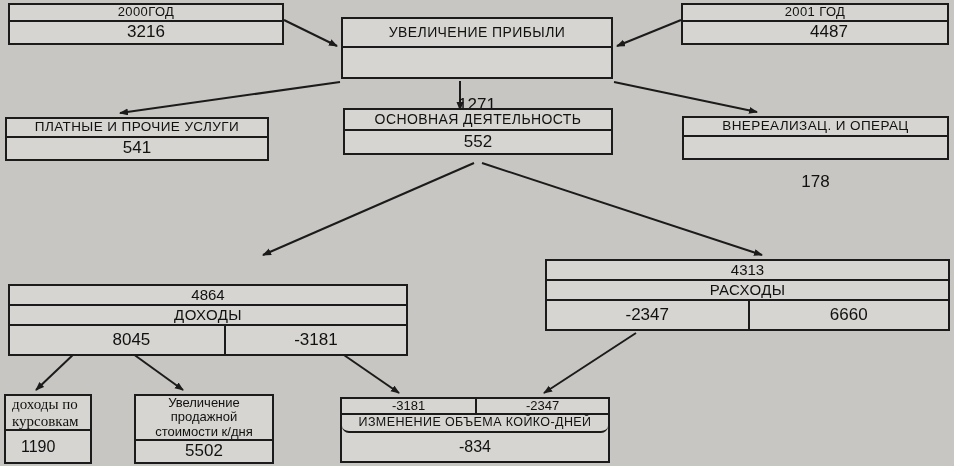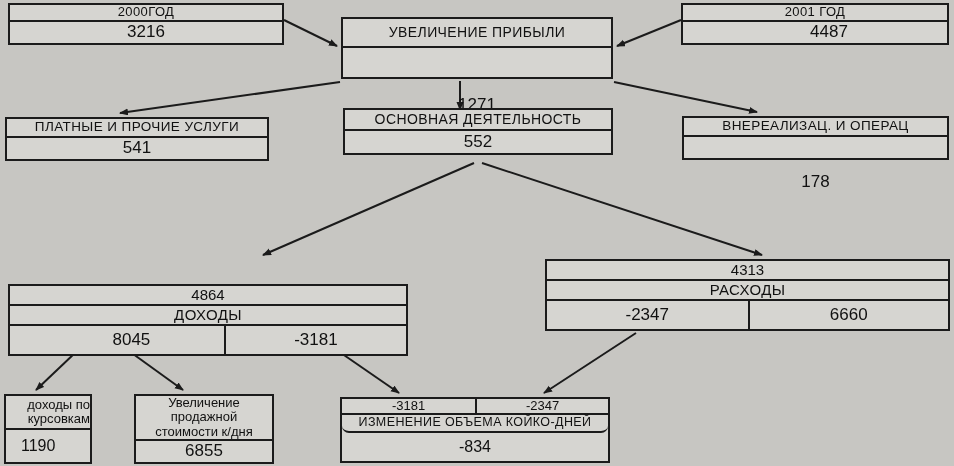--- a/index.html
+++ b/index.html
@@ -60,21 +60,21 @@
   #bincomes { left: 8px; top: 259px; width: 400px; height: 72px; margin-top: 25px; }
   #bexpenses { left: 545px; top: 259px; width: 405px; height: 72px; }
   #bincomes .total, #bexpenses .total { flex: 0 0 20px; font-size: 15px; }
   #bincomes .label, #bexpenses .label { flex: 0 0 20px; font-size: 15px; }
   #bincomes .split, #bexpenses .split { flex: 1; font-size: 17px; }
   #bincomes .cell-l { flex: 0 0 54%; padding-left: 29px; }
   #bincomes .cell-r { flex: 1; }
 
   
   #bkurs { left: 4px; top: 394px; width: 88px; height: 70px; }
-  #bkurs .label { flex: 0 0 34px; font-size: 13px; justify-content: flex-start; text-align: right; padding-left: 6px; }
+  #bkurs .label { flex: 0 0 34px; font-size: 15px; justify-content: flex-start; text-align: left; padding-left: 6px; font-family: Liberation Serif, serif; }
   #bkurs .value { flex: 1; font-size: 16px; justify-content: flex-start; padding-left: 15px; }
 
   #bprice { left: 134px; top: 394px; width: 140px; height: 70px; }
   #bprice .label { flex: 0 0 36px; font-size: 13px; padding: 0 4px; }
   #bprice .value { flex: 1; font-size: 17px; }
 
   #bbed { left: 340px; top: 397px; width: 270px; height: 66px; }
   #bbed .split { flex: 0 0 16px; font-size: 13px; }
   #bbed .label { flex: 0 0 18px; font-size: 12.5px; border-radius: 7px; }
   #bbed .value { flex: 1; font-size: 16px; }
@@ -151,21 +151,21 @@
     </div>
   </div>
 
   <div class="box" id="bkurs">
     <div class="row label">доходы по курсовкам</div>
     <div class="row value">1190</div>
   </div>
 
   <div class="box" id="bprice">
     <div class="row label">Увеличение продажной стоимости к/дня</div>
-    <div class="row value">6855</div>
+    <div class="row value">5502</div>
   </div>
 
   <div class="box" id="bbed">
     <div class="row split">
       <div class="cell">-3181</div>
       <div class="cell">-2347</div>
     </div>
     <div class="row label caps">ИЗМЕНЕНИЕ ОБЪЕМА КОЙКО-ДНЕЙ</div>
     <div class="row value">-834</div>
   </div>

